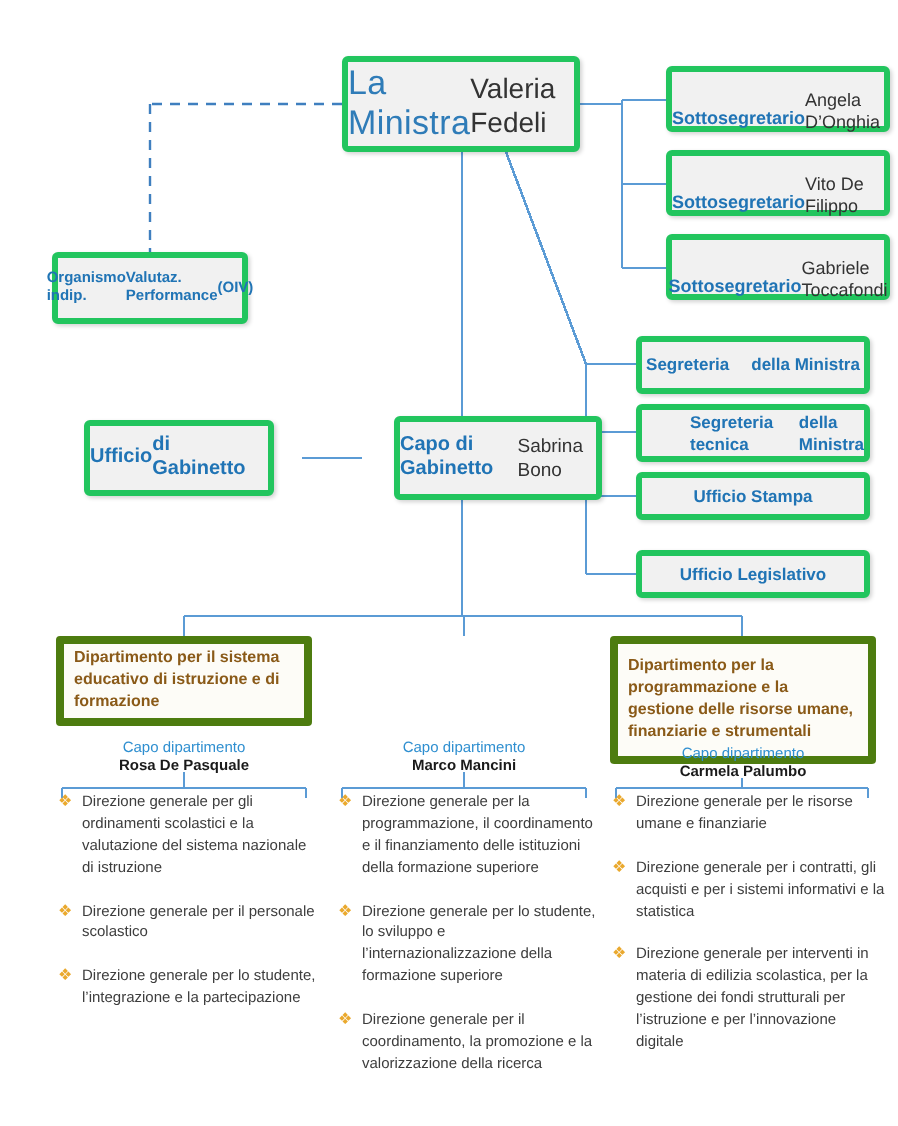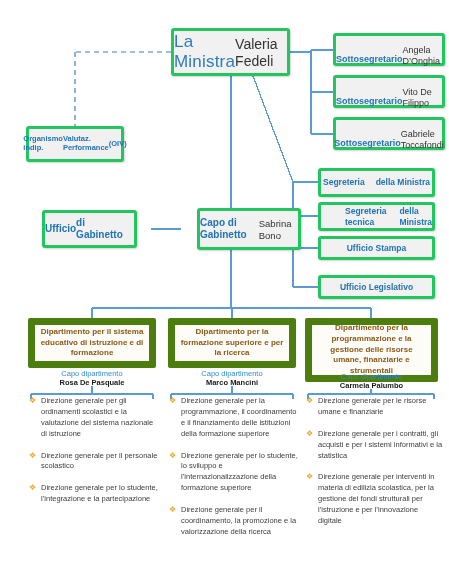--- a/index.html
+++ b/index.html
@@ -59,25 +59,25 @@
 
   
   .capogab{left:197px;top:208px;width:104px;height:42px;}
   .capogab .t1{font-size:10px;}
   .capogab .t2{font-size:9.5px;margin-top:1px;}
 
   
   .dept{
     position:absolute;
     background:#fdfcf7;
-    border:7px solid #4d7c0f;
+    border:4px solid #4d7c0f;
     border-radius:2px;
     box-sizing:border-box;
     display:flex;align-items:center;justify-content:center;
-    text-align:center;
+    text-align:left;
     color:#8a5a18;
     font-weight:bold;font-size:8px;line-height:1.35;
     padding:18px 5px;
     z-index:3;
   }
   .d1{left:28px;top:318px;width:128px;height:45px;}
   .d2{left:168px;top:318px;width:128px;height:45px;}
   .d3{left:305px;top:318px;width:133px;height:64px;}
 
   
@@ -209,21 +209,20 @@
     <div class="t1">della Ministra</div>
   </div>
   <div class="node rstack stampa">
     <div class="t1">Ufficio Stampa</div>
   </div>
   <div class="node rstack legis">
     <div class="t1">Ufficio Legislativo</div>
   </div>
 
   <div class="dept d1">Dipartimento per il sistema educativo di istruzione e di formazione</div>
-  <div class="dept d2">Dipartimento per la formazione superiore e per la ricerca</div>
   <div class="dept d3">Dipartimento per la programmazione e la gestione delle risorse umane, finanziarie e strumentali</div>
 
   <div class="capo c1">
     <div class="role">Capo dipartimento</div>
     <div class="name">Rosa De Pasquale</div>
   </div>
   <div class="capo c2">
     <div class="role">Capo dipartimento</div>
     <div class="name">Marco Mancini</div>
   </div>

